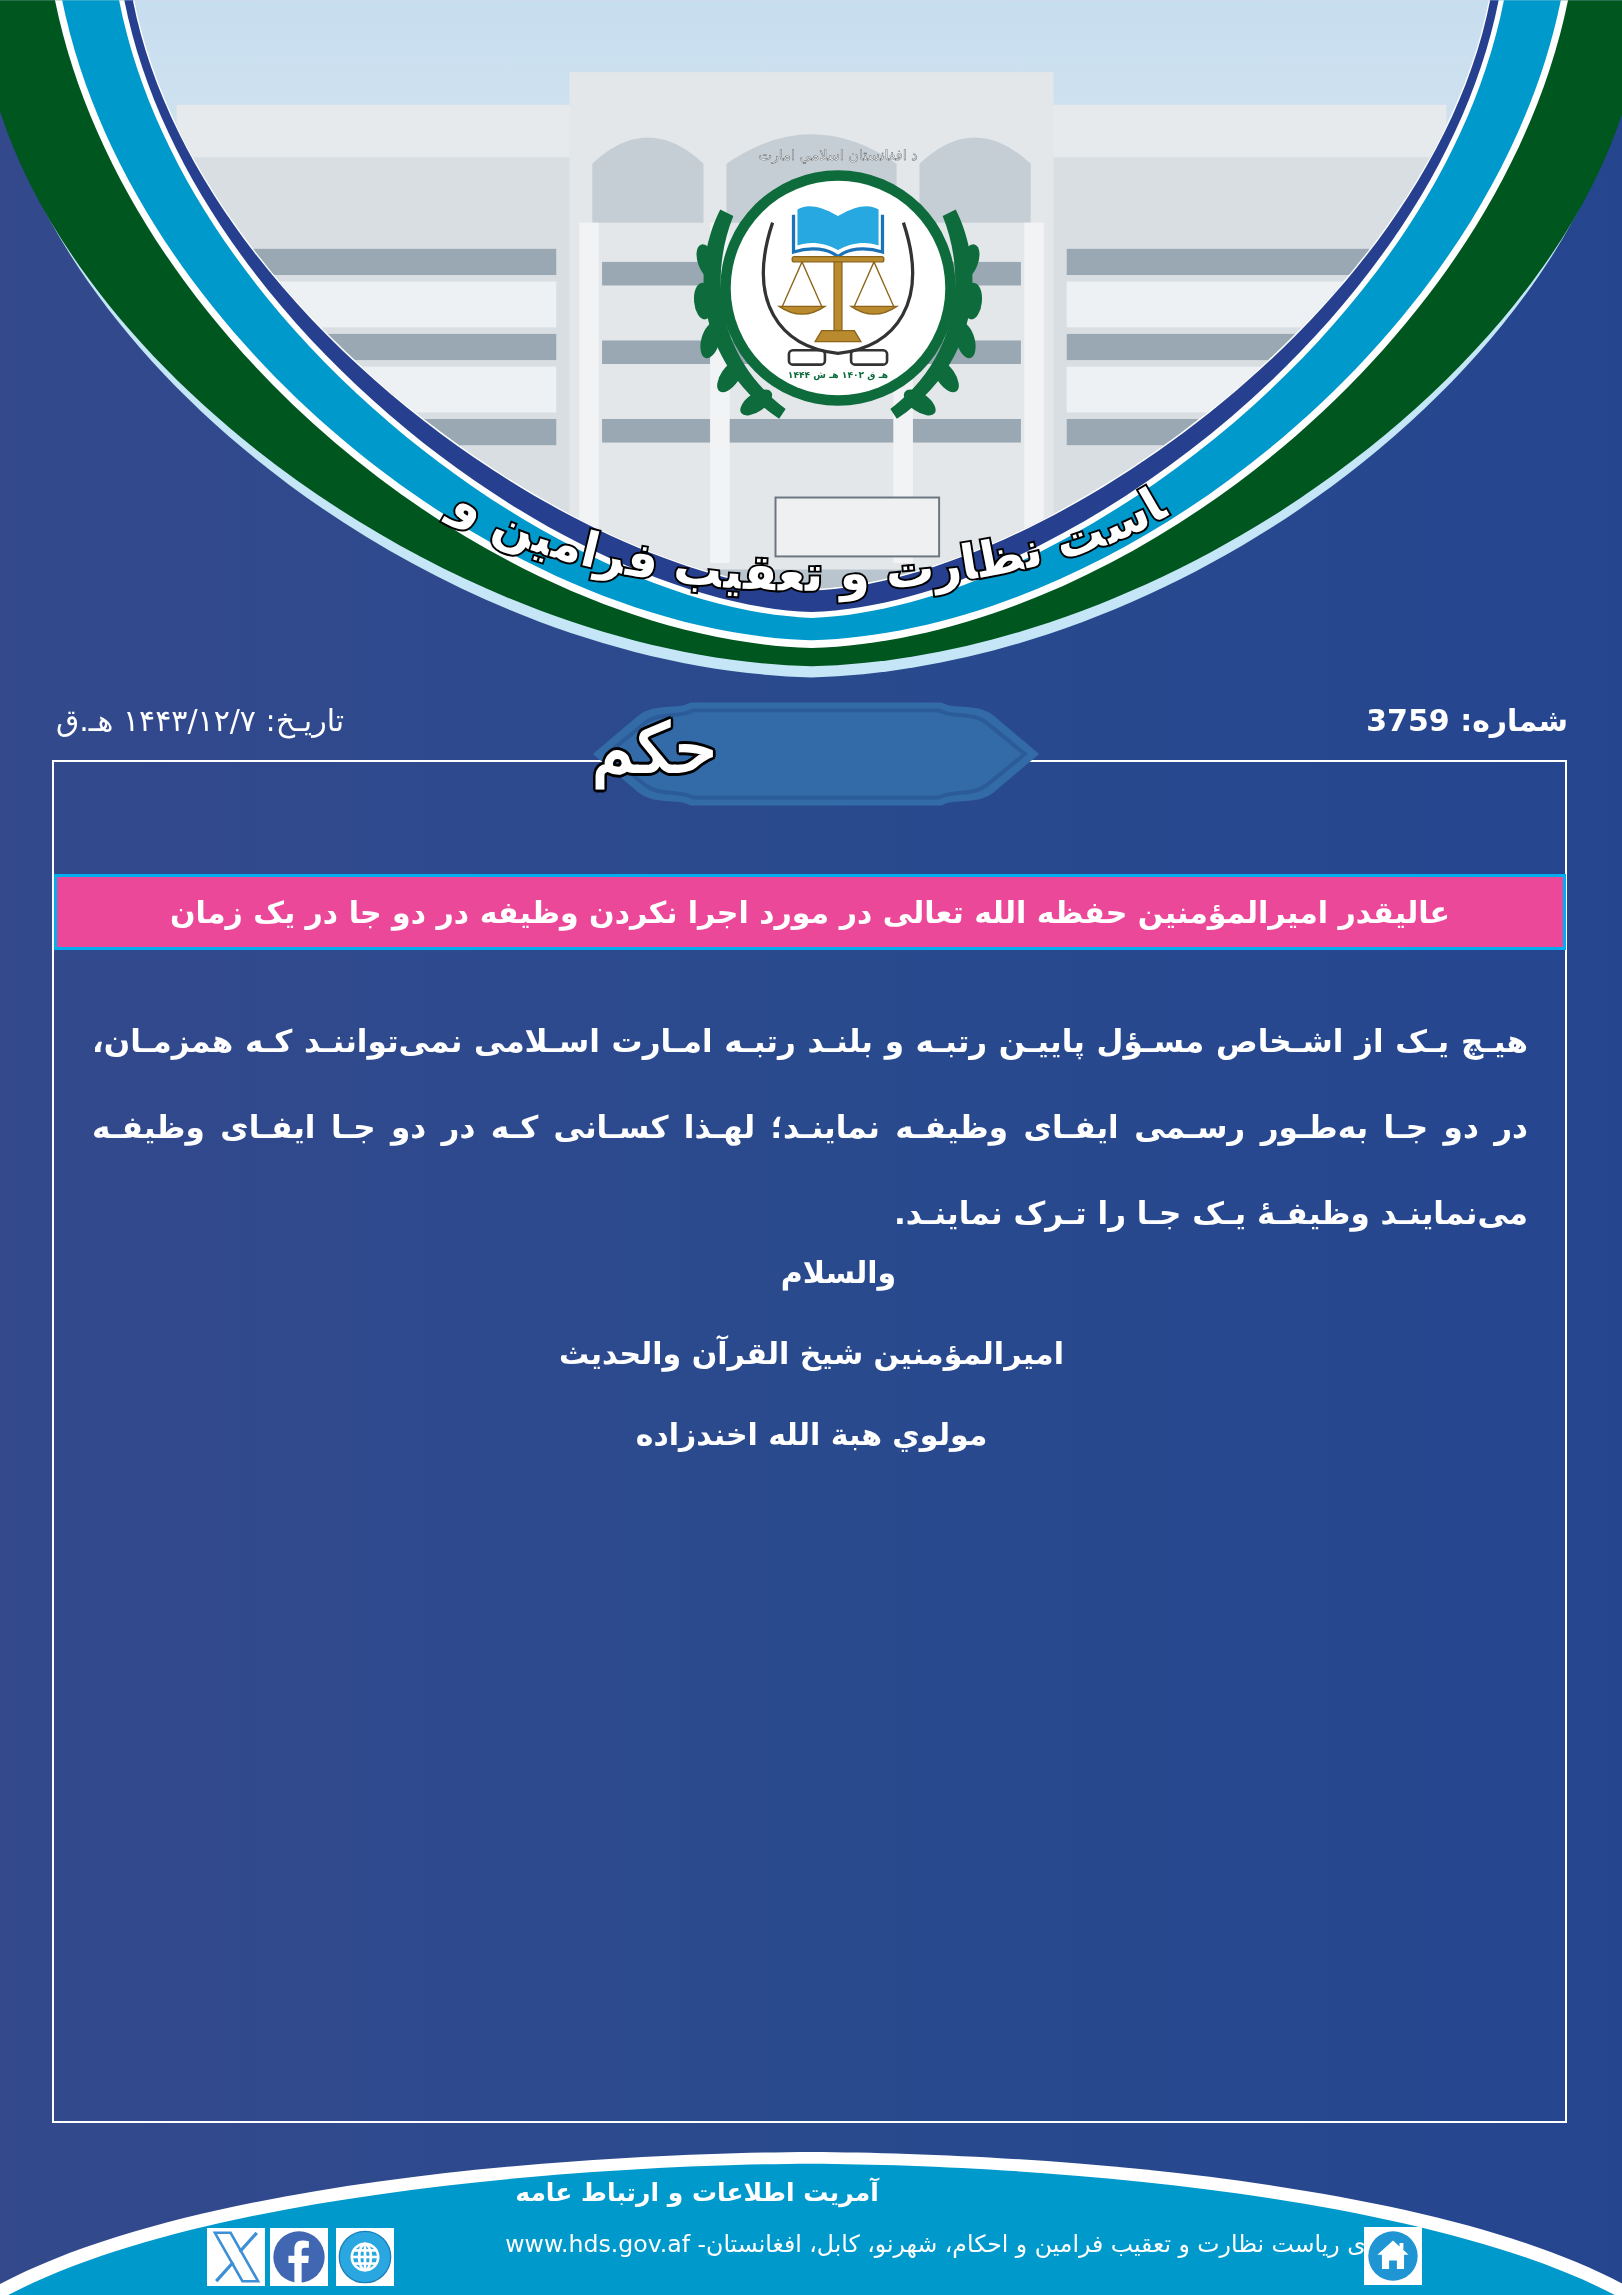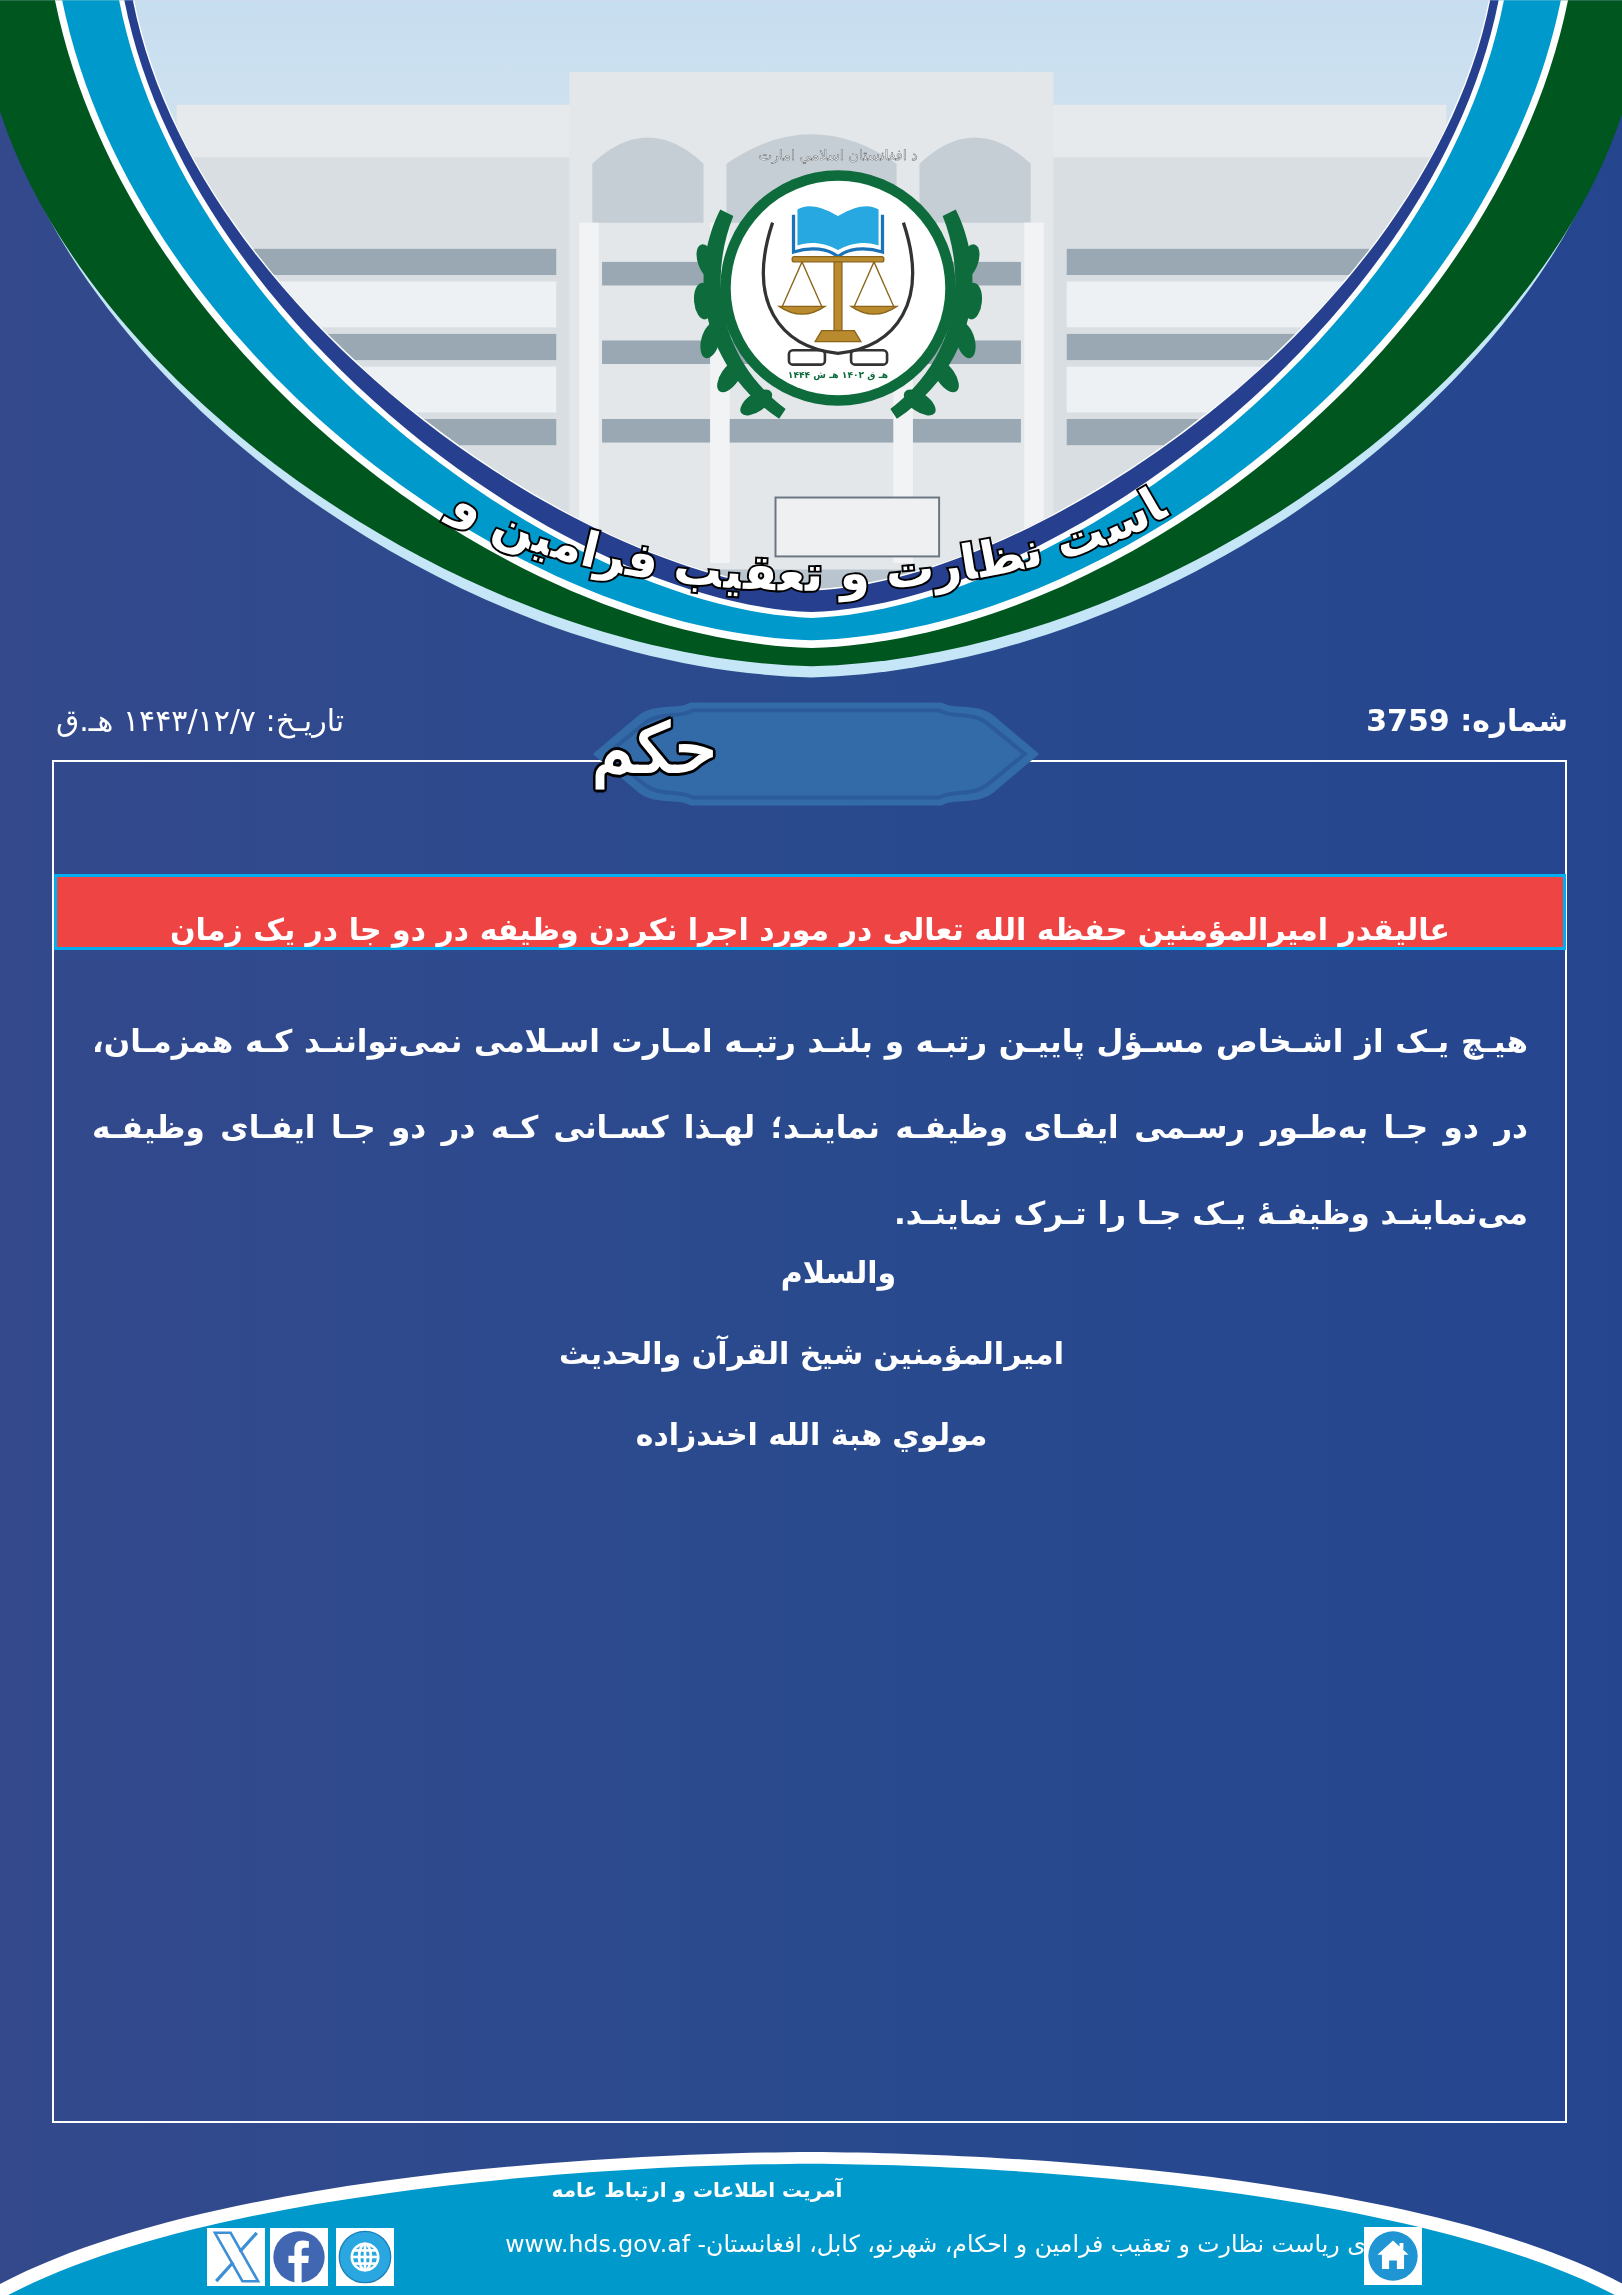--- a/index.html
+++ b/index.html
@@ -43,22 +43,22 @@
   .cartouche-title {
     left:592px; top:708px; width:448px; text-align:left;
     font-family:"DejaVu Serif", serif; font-size:68px; font-weight:bold;
     color:#ffffff; direction:rtl;
     text-shadow: -2.6px 0 #000, 2.6px 0 #000, 0 -2.6px #000, 0 2.6px #000,
                  -2px -2px #000, 2px 2px #000, -2px 2px #000, 2px -2px #000;
   }
 
   .subject-box {
     left:54px; top:874px; width:1512px; height:76px;
-    border:3.3px solid #00aeef; box-sizing:border-box; background:#ef4444;
-    display:flex; align-items:flex-end; justify-content:center;
+    border:3.3px solid #00aeef; box-sizing:border-box; background:#ec4899;
+    display:flex; align-items:center; justify-content:center;
   }
   .subject-text {
     font-size:30px; font-weight:bold; direction:rtl; color:#ffffff;
     white-space:nowrap;
   }
 
   .body-text {
     left:92px; top:998px; width:1436px;
     direction:rtl; text-align:justify; text-align-last:right;
     font-size:31px; font-weight:bold; line-height:86px; color:#ffffff;
@@ -67,21 +67,21 @@
   .closing {
     left:0; width:1623px; text-align:center; direction:rtl;
     font-size:30px; font-weight:bold; color:#ffffff;
   }
 
   
   #footer { left:0; top:2140px; width:1623px; height:156px; }
   #footer svg { position:absolute; left:0; top:0; }
   .footer-dept {
     left:0; width:1394px; top:2178px; text-align:center; direction:rtl;
-    font-size:20px; font-weight:bold; color:#ffffff;
+    font-size:25px; font-weight:bold; color:#ffffff;
   }
   .footer-address {
     left:458px; top:2230px; width:887px; text-align:right; direction:rtl;
     font-size:23.6px; color:#ffffff; white-space:nowrap;margin-left:40px;
   }
   .footer-icon {
     width:58px; height:58px; background:#ffffff;
     display:flex; align-items:center; justify-content:center;
   }
   .footer-icon svg { position:static; }

